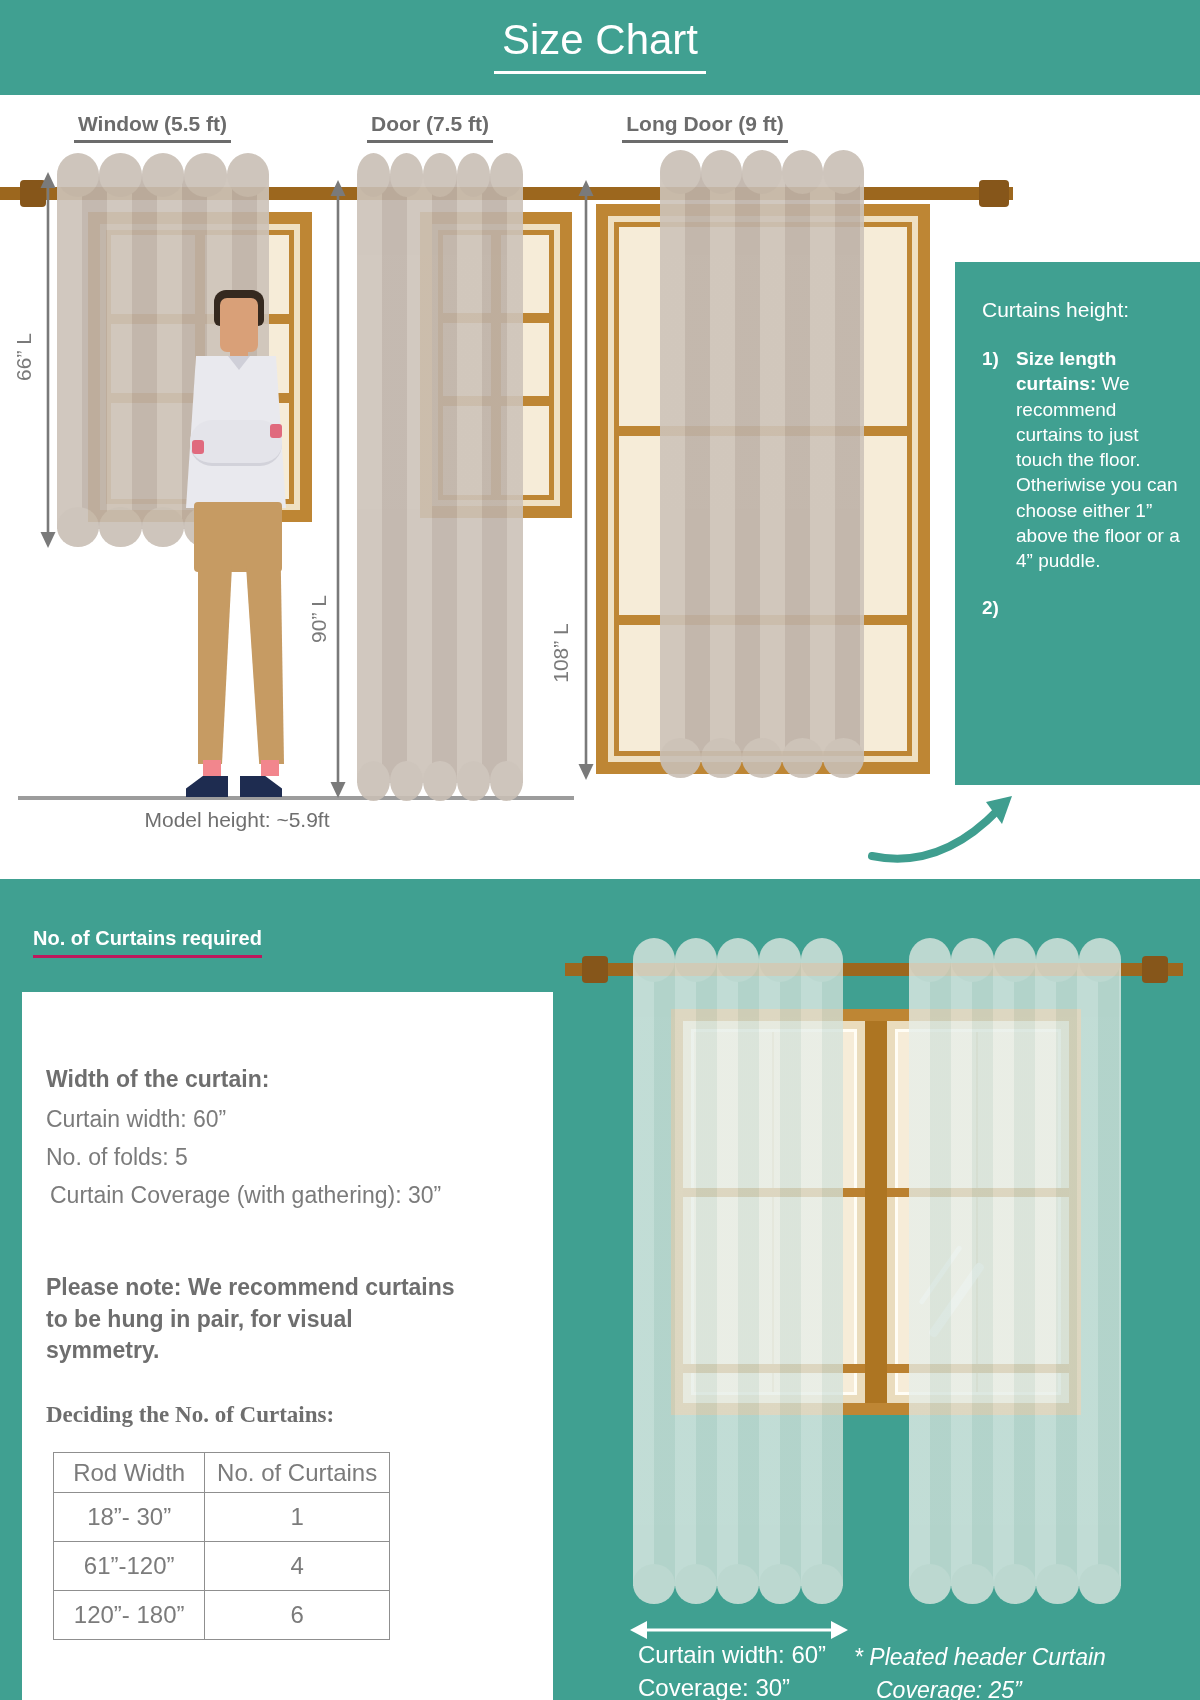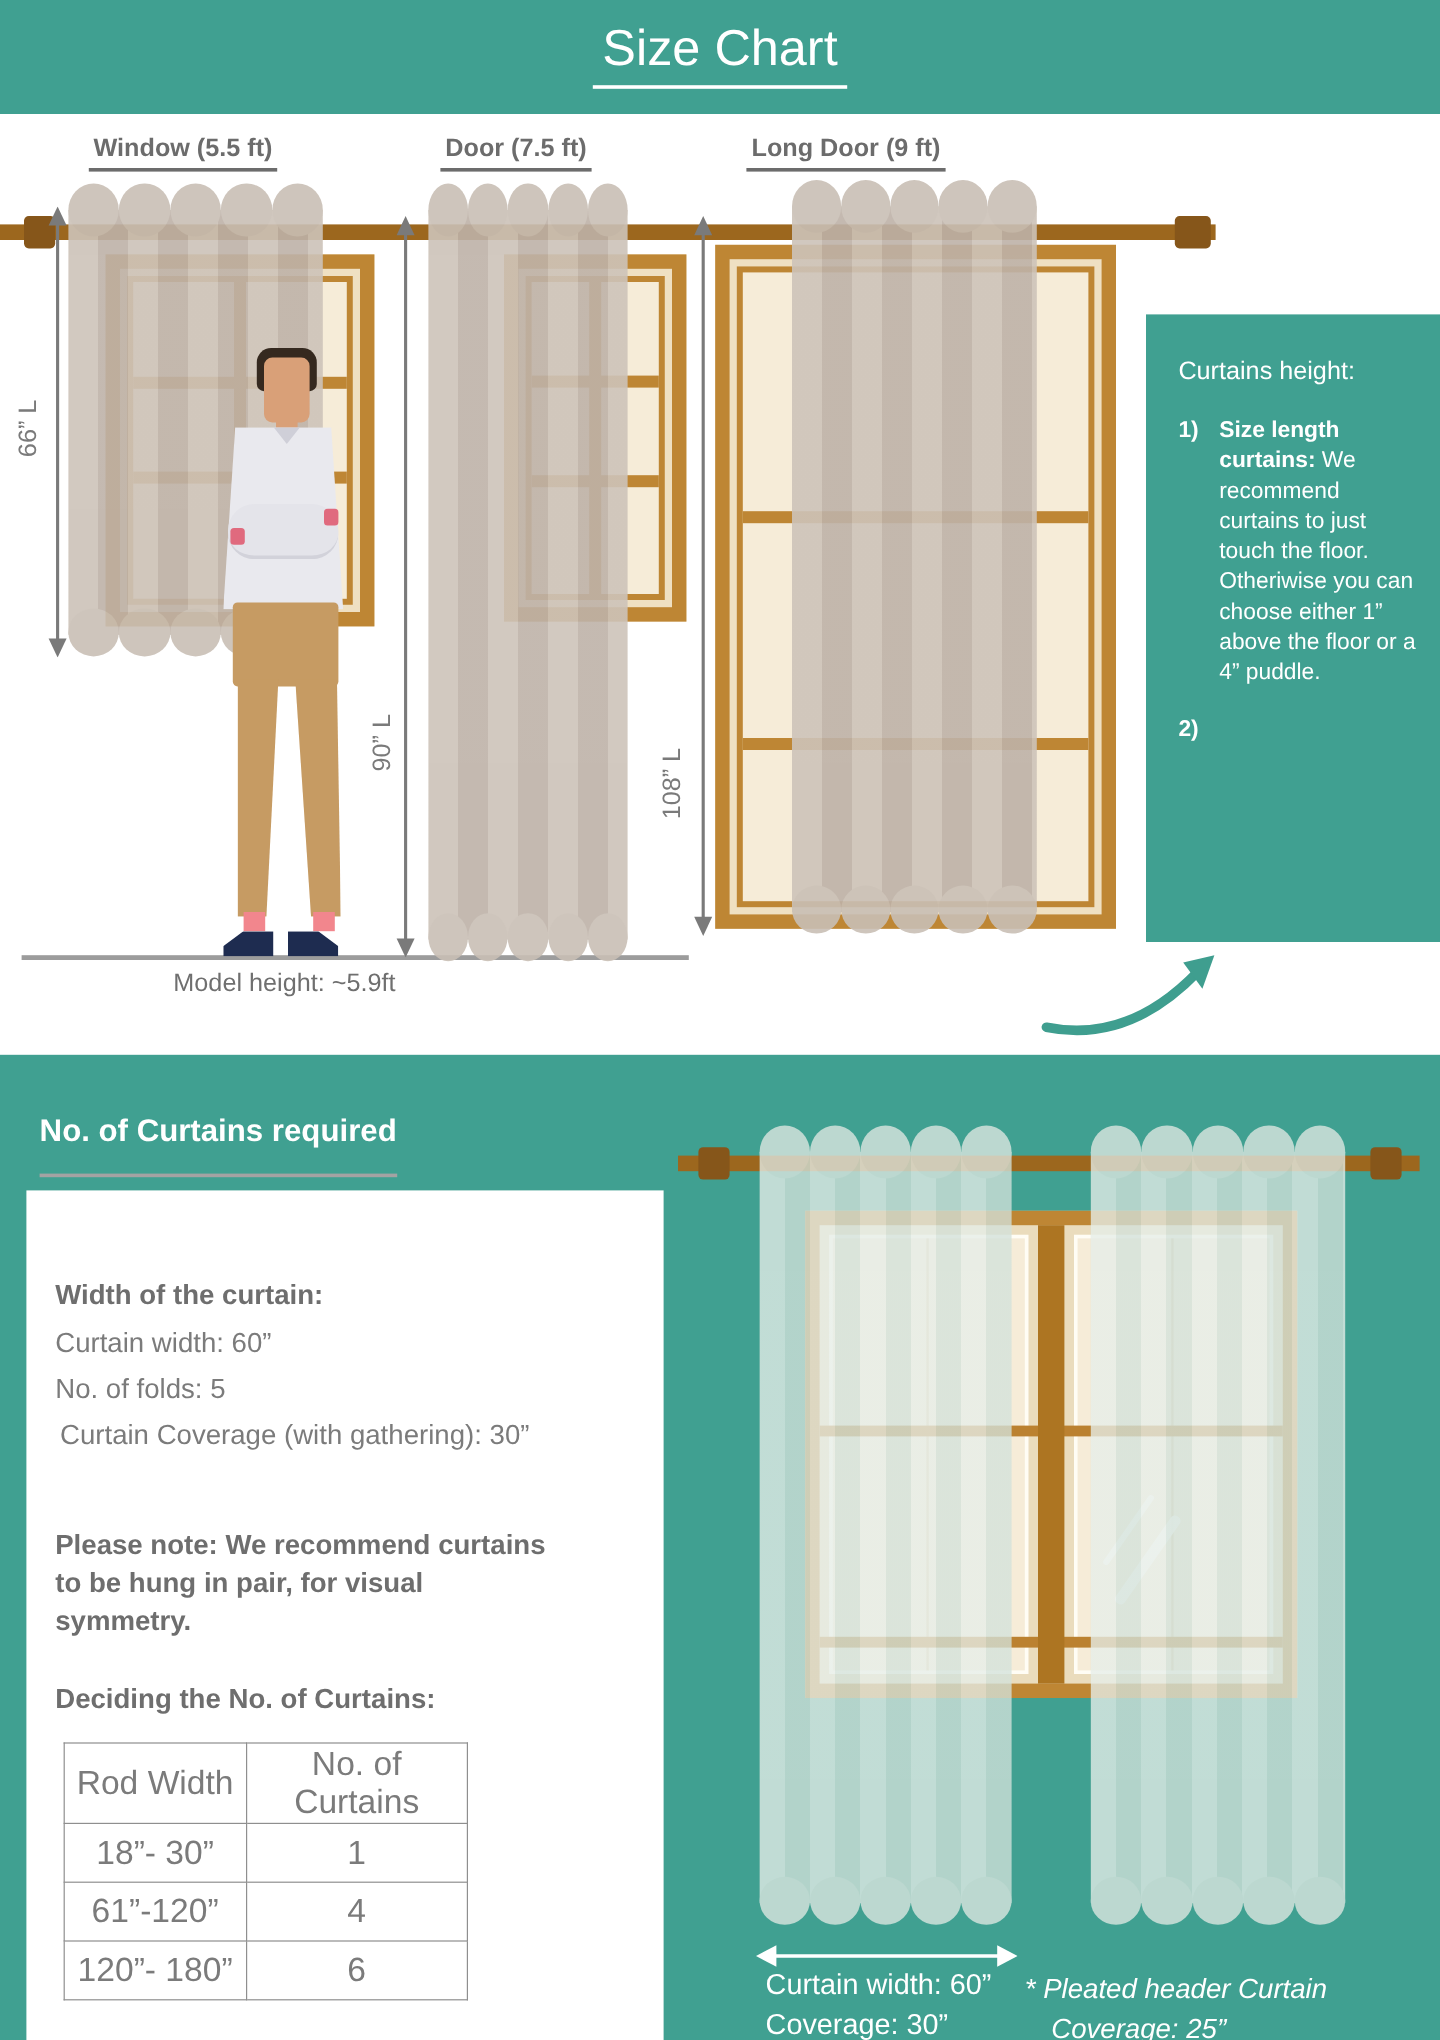--- a/index.html
+++ b/index.html
@@ -79,27 +79,27 @@
   .mbox-title{font-size:21px;margin-bottom:24px;}
   .mh-item{display:flex;font-size:19px;line-height:1.33;margin-bottom:22px;}
   .mh-num{width:34px;flex:0 0 34px;font-weight:bold;}
   .mh-content{flex:1;}
   .mh-content b{font-weight:bold;}
   .blk{display:block;}
   .swoosh{position:absolute;left:862px;top:792px;z-index:5;}
 
   
   .bheading{position:absolute;left:33px;top:927px;z-index:5;}
-  .bheading span{display:inline-block;font-size:26px;font-weight:bold;color:#ffffff;
-                 border-bottom:3px solid #a3a3a3;padding-bottom:20px;}
+  .bheading span{display:inline-block;font-size:20px;font-weight:bold;color:#ffffff;
+                 border-bottom:3px solid #be185d;padding-bottom:5px;}
   .card{position:absolute;left:22px;top:992px;width:531px;height:708px;background:#ffffff;z-index:4;}
   .ctext{position:absolute;z-index:5;color:#7b7b7b;font-size:23px;}
   .cbold{font-weight:bold;color:#6e6e6e;}
   .rod-table{position:absolute;left:53px;top:1452px;width:337px;z-index:5;border-collapse:collapse;
-             font-size:28px;color:#7b7b7b;text-align:center;}
+             font-size:24px;color:#7b7b7b;text-align:center;}
   .rod-table th,.rod-table td{border:1.5px solid #8f8f8f;font-weight:normal;}
   .rod-table th{height:37px;width:151px;}
   .rod-table th+th{width:186px;}
   .rod-table td{height:46px;}
 
   
   .w2-half{position:absolute;box-sizing:border-box;border:3px solid #fffdf5;background:#f6ecd8;z-index:1;}
   .w2-div{position:absolute;left:865px;top:1021px;width:22px;height:382px;background:#ad7522;z-index:1;}
   .w2-mull{position:absolute;left:683px;width:386px;height:9px;background:#bb8130;z-index:1;}
   .w2-vline{position:absolute;width:2px;height:360px;top:1032px;background:#e0cfae;z-index:1;}
@@ -266,21 +266,21 @@
     <span>No. of Curtains required</span>
   </div>
 
   <div class="card"></div>
 
   <div class="ctext cbold" style="left:46px;top:1066px;">Width of the curtain:</div>
   <div class="ctext" style="left:46px;top:1106px;">Curtain width: 60”</div>
   <div class="ctext" style="left:46px;top:1144px;">No. of folds: 5</div>
   <div class="ctext" style="left:50px;top:1182px;">Curtain Coverage (with gathering): 30”</div>
   <div class="ctext cbold" style="left:46px;top:1272px;width:420px;line-height:1.38;">Please note: We recommend curtains to be hung in pair, for visual symmetry.</div>
-  <div class="ctext cbold" style="left:46px;top:1402px;">Deciding the No. of Curtains:</div>
+  <div class="ctext cbold" style="left:46px;top:1402px;font-family:Liberation Serif, serif;">Deciding the No. of Curtains:</div>
 
   <table class="rod-table">
     <tbody>
         <tr>
       <th>Rod Width</th>
       <th>No. of Curtains</th>
     </tr>
     <tr>
       <td>18”- 30”</td>
       <td>1</td>

